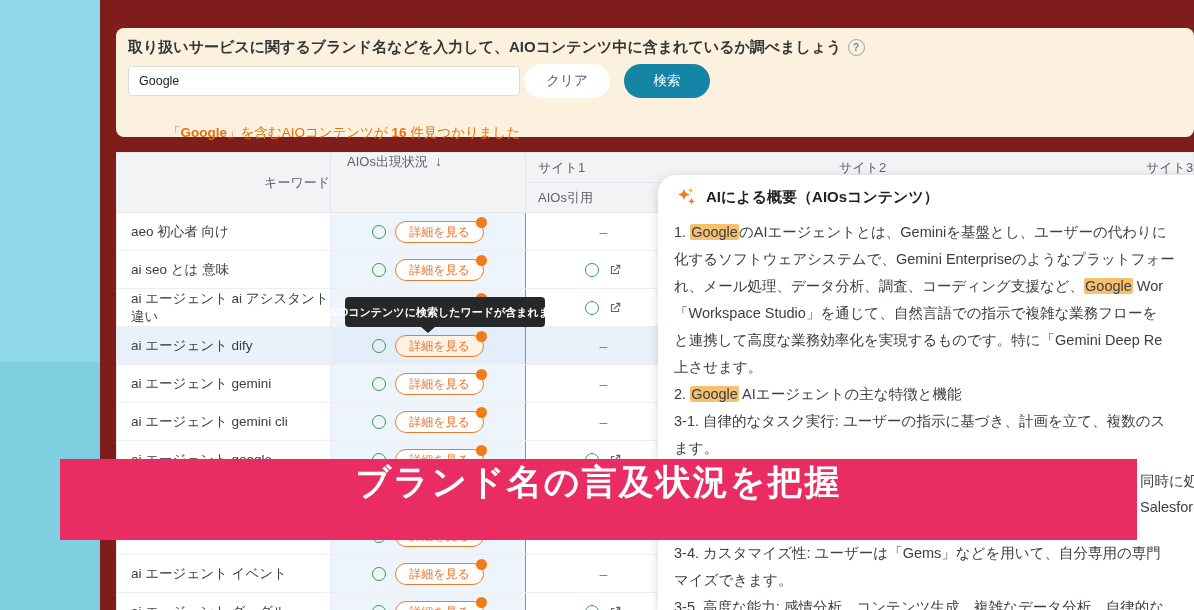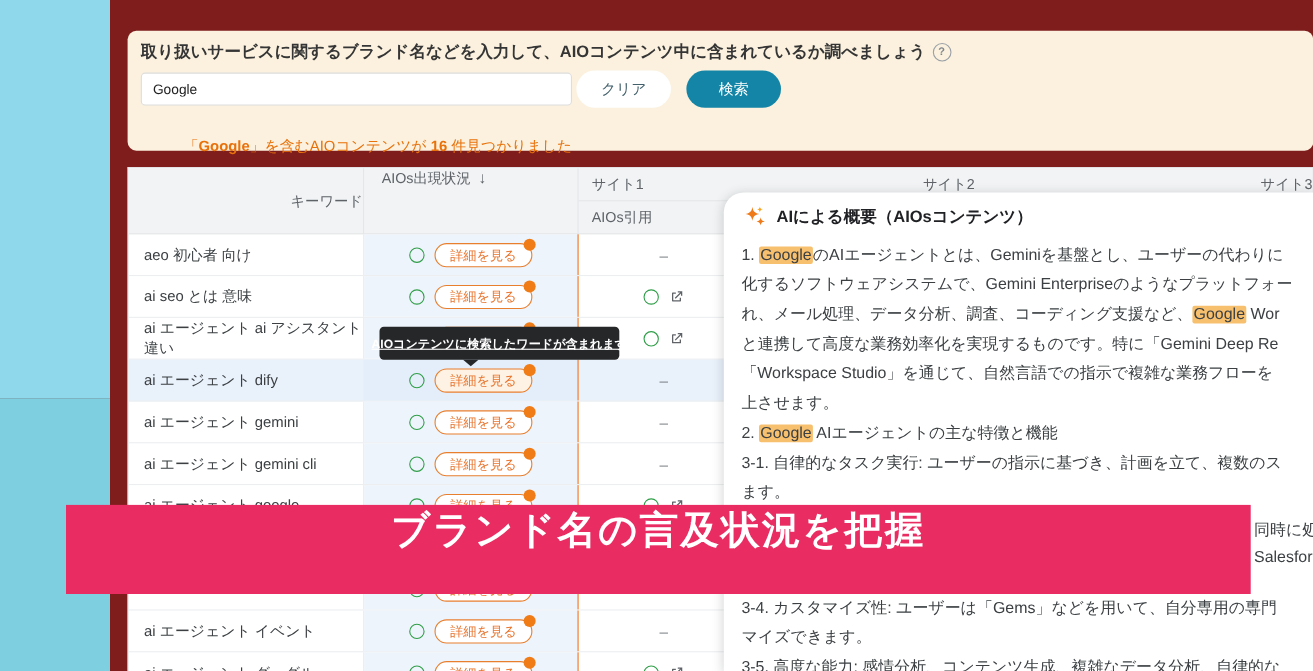--- a/index.html
+++ b/index.html
@@ -50,23 +50,23 @@
   .trow.hl .cell-status{background:#e4eefa;}
   .ring{width:12px;height:12px;border:1.6px solid #2f9e48;border-radius:50%;flex:0 0 auto;}
   .detail-btn{position:relative;border:1.3px solid #e87f2f;color:#e8742c;background:#fff;border-radius:14px;
               font-size:12px;padding:4px 13px;line-height:1;cursor:pointer;white-space:nowrap;
               font-family:"Liberation Sans","DejaVu Sans",sans-serif;}
   .trow.hl .detail-btn{background:#fdf2e4;}
   .dot{position:absolute;right:-4px;top:-5px;width:11px;height:11px;border-radius:50%;background:#f07c17;}
   .dash{color:#80868b;font-size:14px;}
   .link-icon{display:inline-flex;cursor:pointer;}
   
-  .tooltip{position:absolute;left:345px;top:297px;width:218px;height:30px;background:#252729;border-radius:4px;
+  .tooltip{position:absolute;left:345px;top:297px;width:200px;height:30px;background:#252729;border-radius:4px;
            color:#fff;font-size:11px;font-weight:bold;display:flex;align-items:center;justify-content:center;
-           z-index:8;white-space:nowrap;text-decoration:underline;}
+           z-index:8;white-space:nowrap;}
   .tooltip .arr{position:absolute;left:76px;bottom:-6px;width:0;height:0;
                 border-left:7px solid transparent;border-right:7px solid transparent;border-top:6px solid #252729;}
   
   .card{position:absolute;left:658px;top:175px;width:536px;height:435px;background:#fff;
         border-radius:18px 0 0 0;box-shadow:0 2px 10px rgba(60,64,67,.22);z-index:5;overflow:hidden;}
   .card-head{display:flex;align-items:center;gap:8px;padding:10px 0 4px 16px;}
   .card-title{font-size:15px;font-weight:bold;color:#202124;white-space:nowrap;}
   .card-body{padding-left:16px;margin-top:6px;}
   .ai-line{font-size:14.5px;line-height:27px;height:27px;color:#3c4043;white-space:nowrap;overflow:hidden;}
   .mk{background:#f7c06e;padding:0 1px;border-radius:2px;}
@@ -254,22 +254,22 @@
         <path d="M10 3c.5 4.2 2.3 6 6.5 6.5C12.3 10 10.5 11.8 10 16c-.5-4.2-2.3-6-6.5-6.5C7.7 9 9.5 7.2 10 3Z" fill="#ee7a19"></path>
         <path d="M17.5 12.5c.3 2.4 1.4 3.5 3.8 3.8-2.4.3-3.5 1.4-3.8 3.8-.3-2.4-1.4-3.5-3.8-3.8 2.4-.3 3.5-1.4 3.8-3.8Z" fill="#ee7a19"></path>
         <path d="M16.8 2.8c.2 1.7 1 2.5 2.7 2.7-1.7.2-2.5 1-2.7 2.7-.2-1.7-1-2.5-2.7-2.7 1.7-.2 2.5-1 2.7-2.7Z" fill="#f5a623"></path>
       </svg>
       <span class="card-title">AIによる概要（AIOsコンテンツ）</span>
     </div>
     <div class="card-body">
         <div class="ai-line"><span>1. </span><span class="mk">Google</span><span>のAIエージェントとは、Geminiを基盤とし、ユーザーの代わりに</span></div>
         <div class="ai-line"><span>化するソフトウェアシステムで、Gemini Enterpriseのようなプラットフォー</span></div>
         <div class="ai-line"><span>れ、メール処理、データ分析、調査、コーディング支援など、</span><span class="mk">Google</span><span> Wor</span></div>
+        <div class="ai-line"><span>「Workspace Studio」を通じて、自然言語での指示で複雑な業務フローを</span></div>
         <div class="ai-line"><span>と連携して高度な業務効率化を実現するものです。特に「Gemini Deep Re</span></div>
-        <div class="ai-line"><span>「Workspace Studio」を通じて、自然言語での指示で複雑な業務フローを</span></div>
         <div class="ai-line"><span>上させます。</span></div>
         <div class="ai-line"><span>2. </span><span class="mk">Google</span><span> AIエージェントの主な特徴と機能</span></div>
         <div class="ai-line"><span>3-1. 自律的なタスク実行: ユーザーの指示に基づき、計画を立て、複数のス</span></div>
         <div class="ai-line"><span>ます。</span></div>
       </div>
     <div>
         <div class="frag" style="top: 297px;">同時に処</div>
         <div class="frag" style="top: 324px;">Salesforc</div>
       </div>
     <div class="lower">

